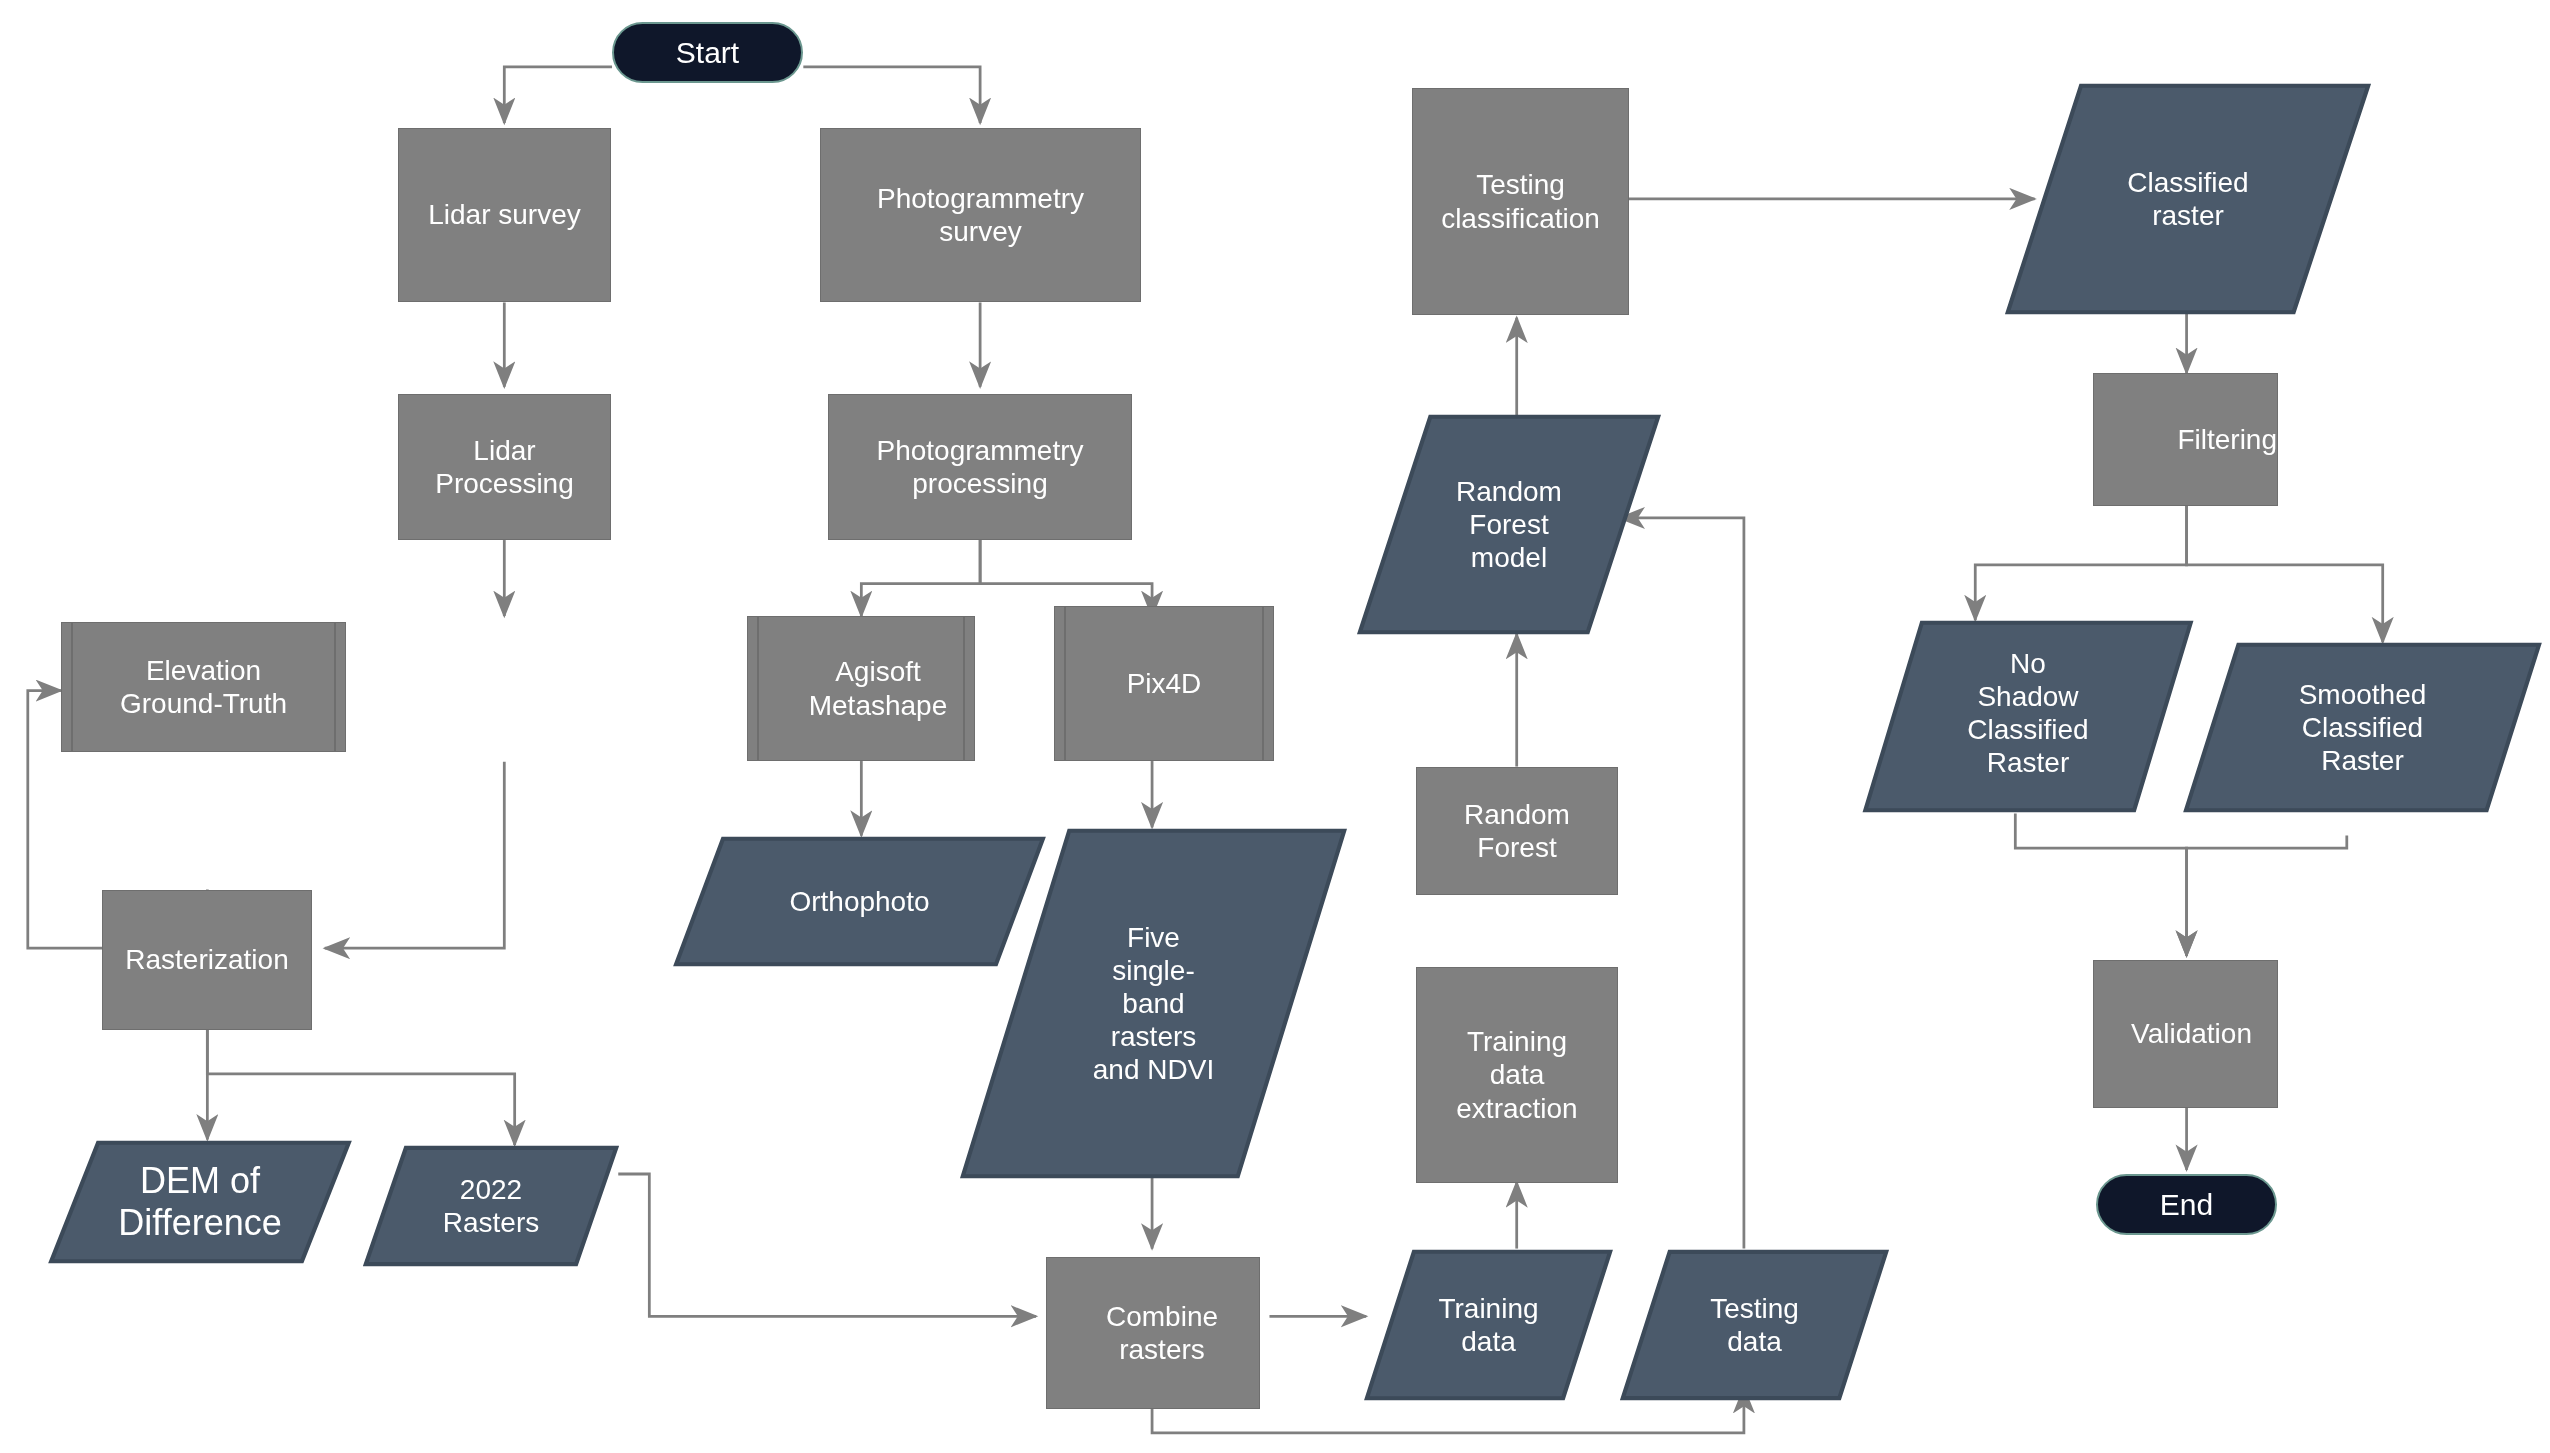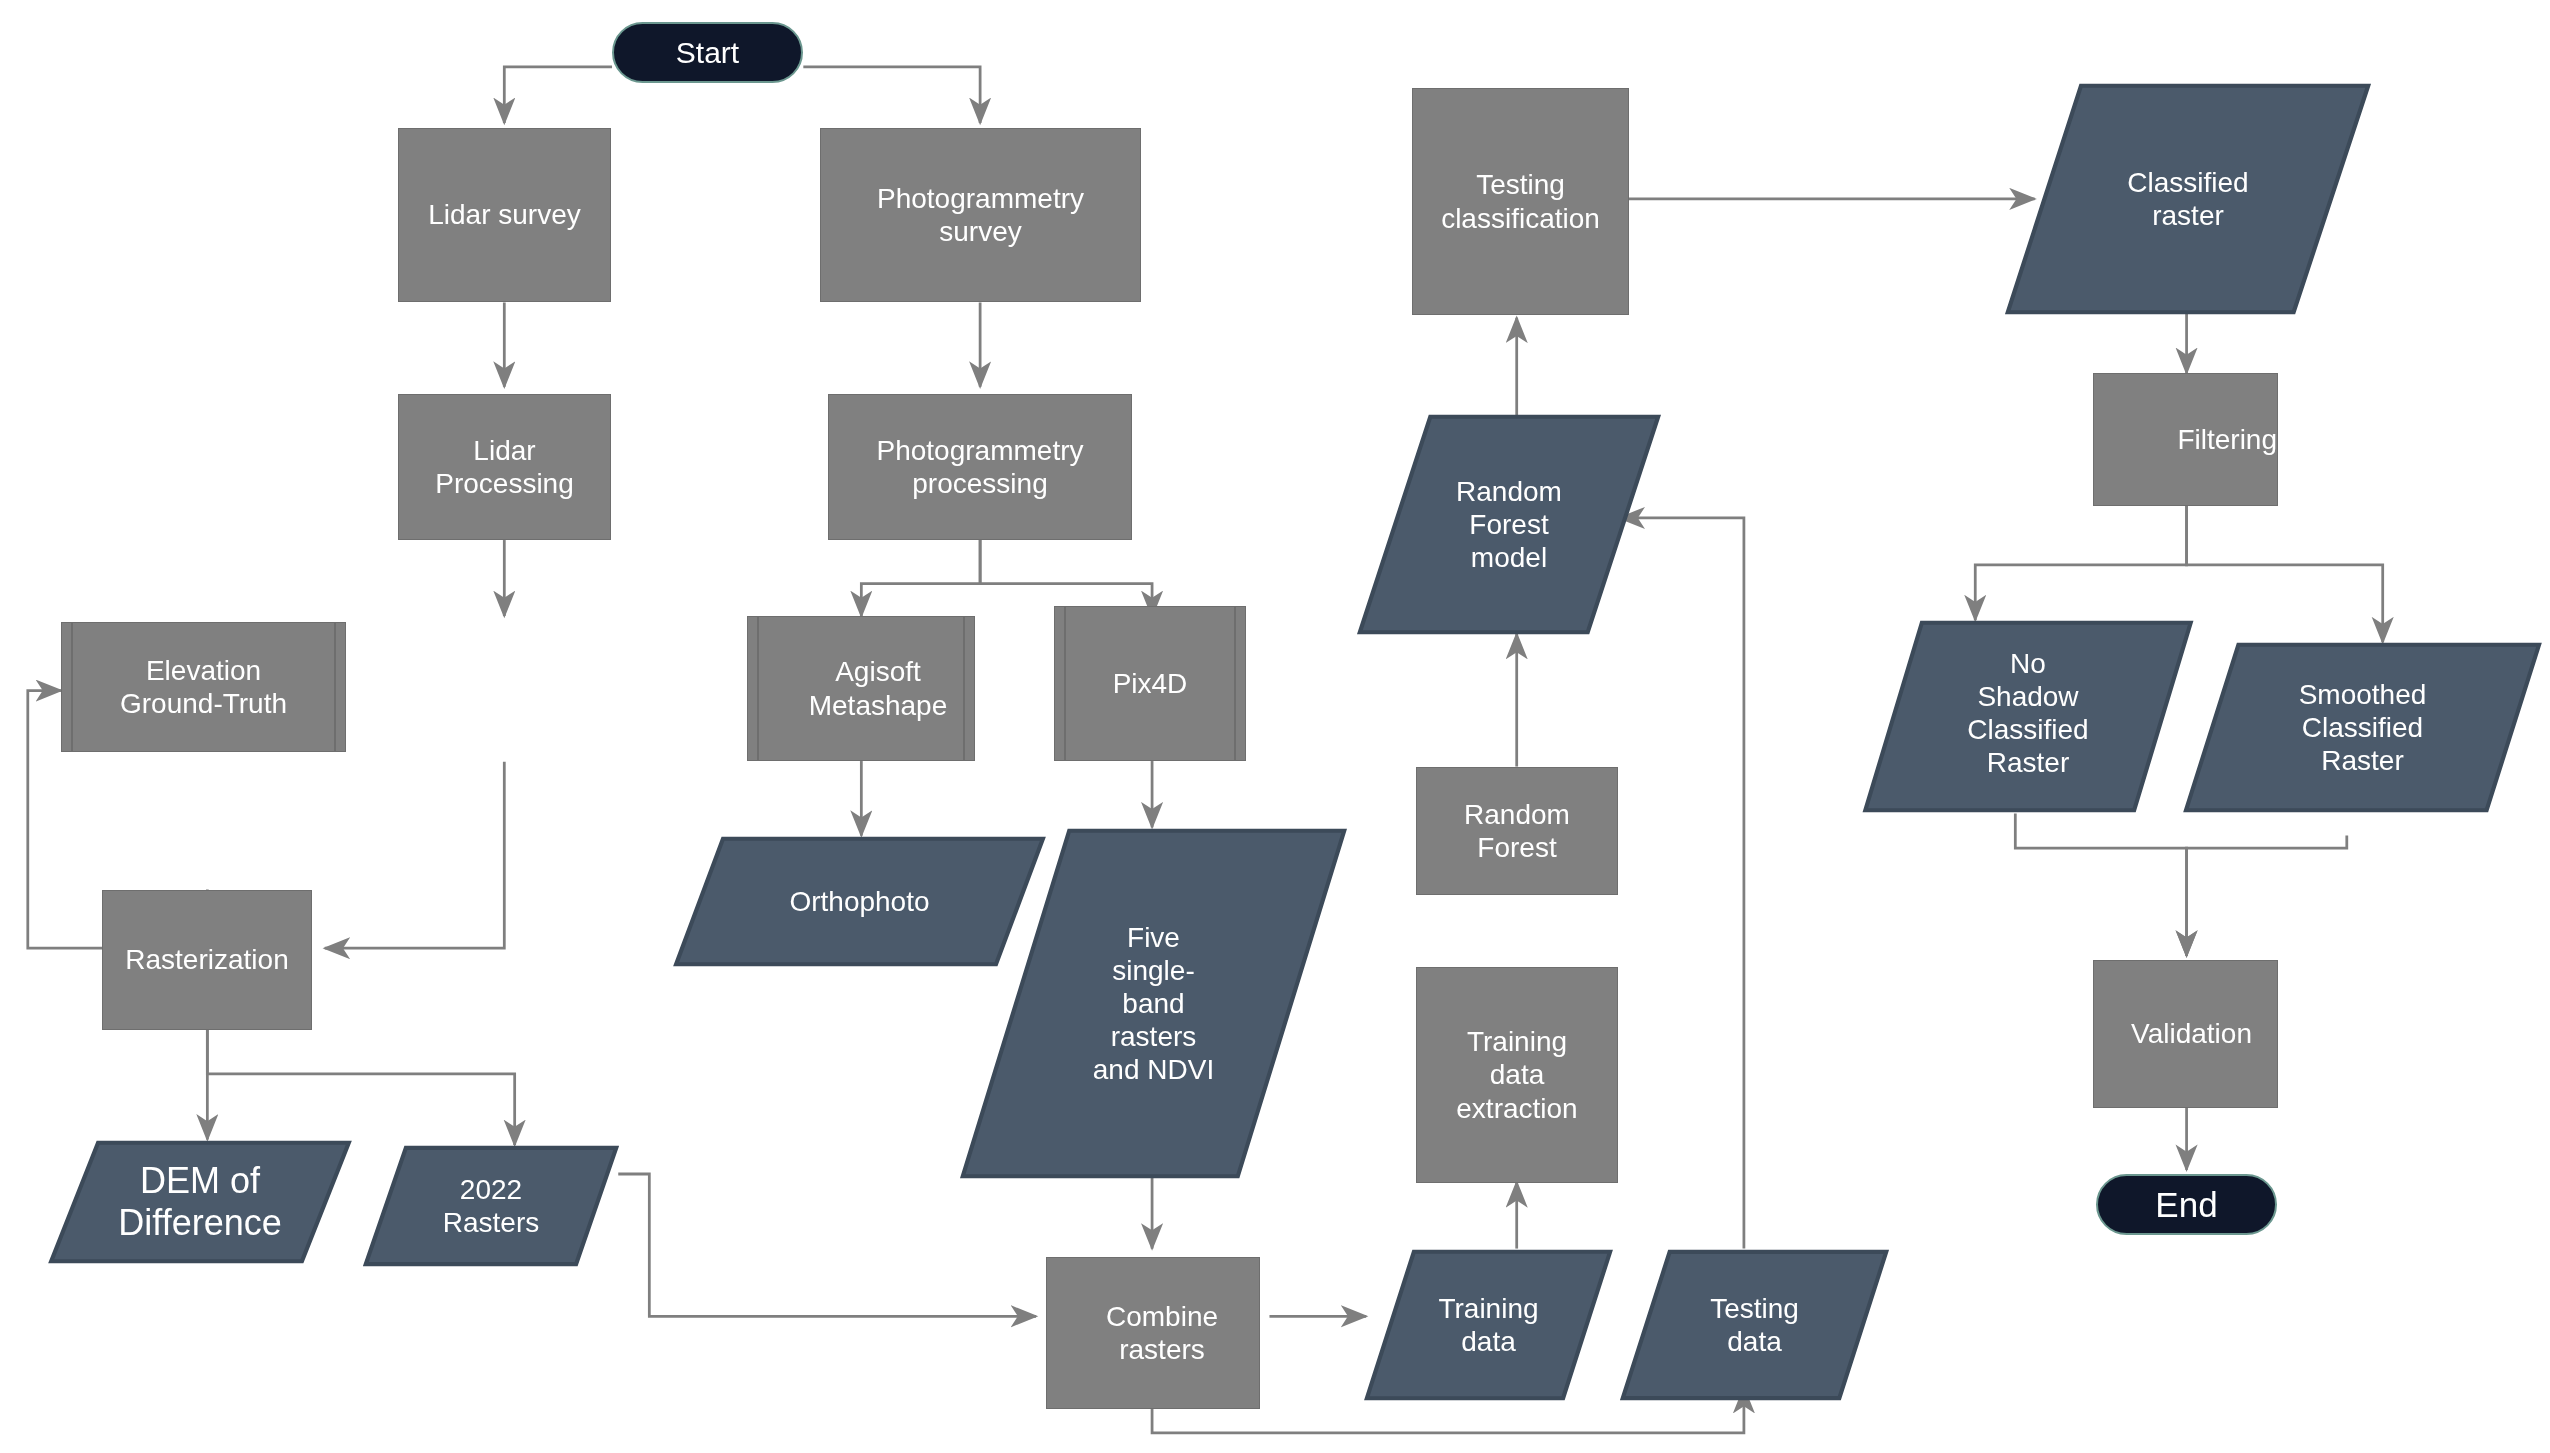--- a/index.html
+++ b/index.html
@@ -127,21 +127,21 @@
       <path d="M 3398,1210 L 3398,1228 L 3166,1228 L 3166,1384"></path>
 
       <path d="M 3166,1604 L 3166,1694"></path>
     </g>
   </svg>
 
   <div class="node term" style="left:612px;top:22px;width:191px;height:61px;font-size:30px;">
     <span>Start</span>
   </div>
 
-  <div class="node term" style="left:2096px;top:1174px;width:181px;height:61px;font-size:35px;">
+  <div class="node term" style="left:2096px;top:1174px;width:181px;height:61px;font-size:30px;">
     <span>End</span>
   </div>
 
   <div class="node proc" style="left:398px;top:128px;width:213px;height:174px;font-size:28px;">
     <span>Lidar survey</span>
   </div>
 
   <div class="node proc" style="left:398px;top:394px;width:213px;height:146px;font-size:28px;">
     <span>Lidar
 Processing</span>
@@ -165,21 +165,21 @@
   <div class="node proc" style="left:828px;top:394px;width:304px;height:146px;font-size:28px;">
     <span>Photogrammetry
 processing</span>
   </div>
 
   <div class="node predef" style="left:747px;top:616px;width:228px;height:145px;font-size:28px;padding-left:34px;">
     <span>Agisoft
 Metashape</span>
   </div>
 
-  <div class="node predef" style="left:1054px;top:606px;width:192px;height:155px;font-size:28px;">
+  <div class="node predef" style="left:1054px;top:606px;width:220px;height:155px;font-size:28px;">
     <span>Pix4D</span>
   </div>
 
   <div class="node proc" style="left:1046px;top:1257px;width:214px;height:152px;font-size:28px;padding-left:18px;">
     <span>Combine
 rasters</span>
   </div>
 
   <div class="node proc" style="left:1416px;top:967px;width:202px;height:216px;font-size:28px;">
     <span>Training

